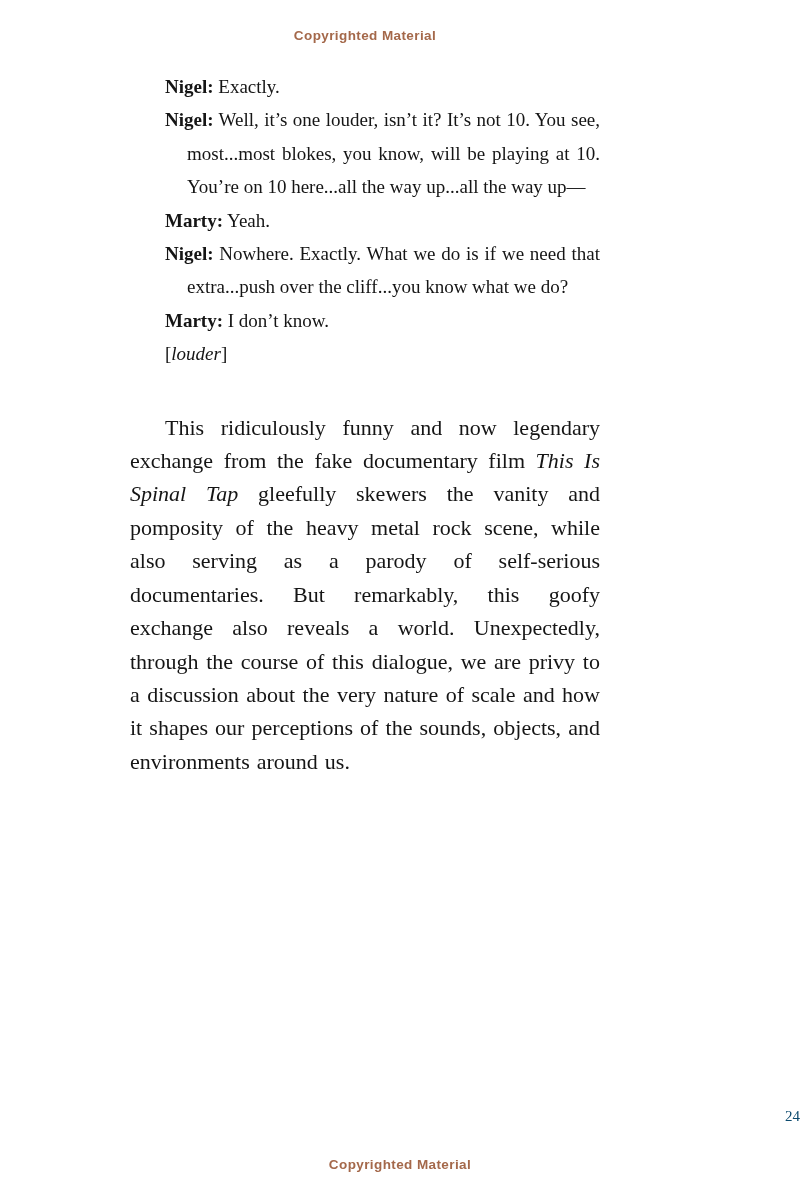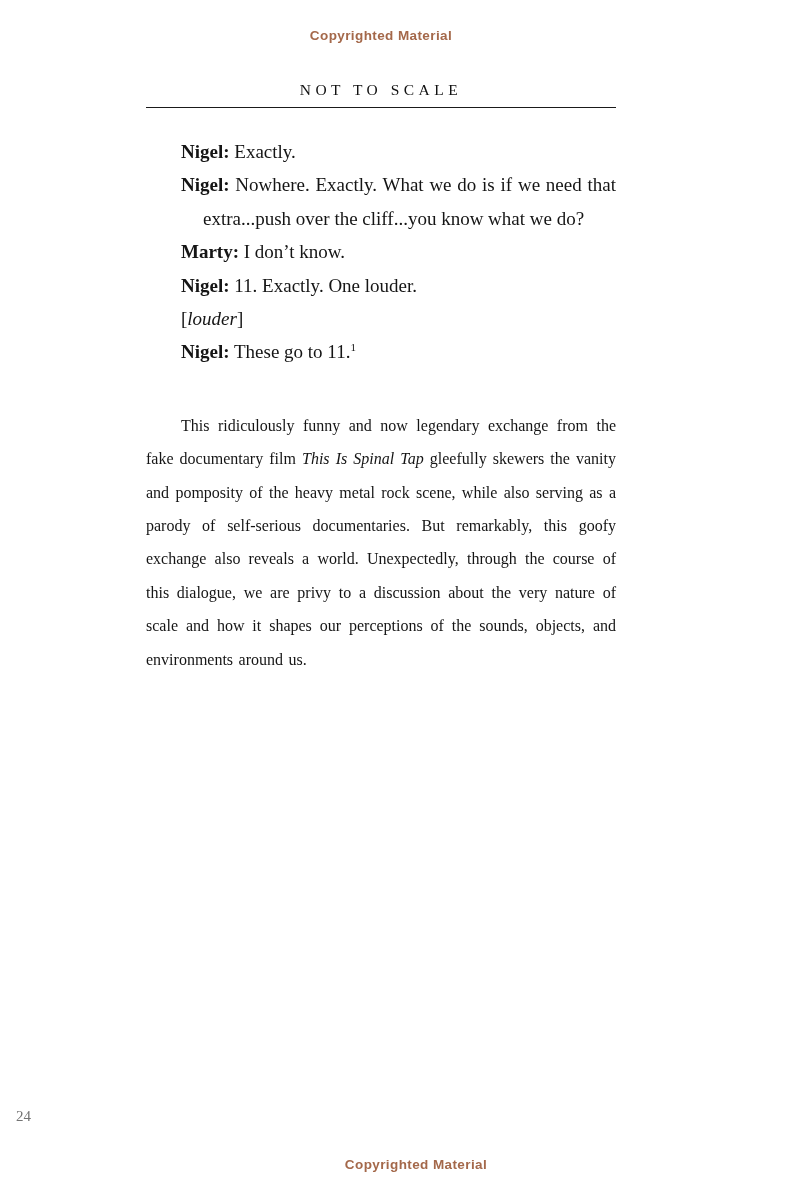--- a/index.html
+++ b/index.html
@@ -10,21 +10,20 @@
     font-family: "Liberation Serif", serif;
     color: #151515;
     position: relative;
     overflow: hidden;
   }
   .page {
     position: relative;
     width: 724px;
     height: 1200px;
     padding: 0 124px 7px 130px;
-    margin-left: 16px;
   }
   .copyright {
     text-align: center;
     font-family: "Liberation Sans", sans-serif;
     font-weight: bold;
     font-size: 13.5px;
     letter-spacing: 0.4px;
     color: #a4684a;
   }
   .copyright.top { padding-top: 28px; }
@@ -58,55 +57,51 @@
   }
   .dialogue-line strong { font-weight: bold; }
   .stage-direction { text-indent: -22px; }
   sup {
     font-size: 0.58em;
     line-height: 0;
     vertical-align: super;
   }
   .body-paragraph {
     margin-top: 40px;
-    font-size: 16px;
+    font-size: 22px;
     line-height: 33.4px;
     text-align: justify;
     text-indent: 35px;
     word-spacing: 1.5px;
   }
   .page-number {
     position: absolute;
     bottom: 75px;
     left: 0;
     width: 800px;
-    text-align: left;
+    text-align: right;
     font-size: 15px;
-    color: #737373;
+    color: #0c4a6e;
   }
 </style>
 </head>
 <body>
 
 <div class="page">
 
   <div class="copyright top">Copyrighted Material</div>
 
-  <div>
-    <div class="header-title">NOT TO SCALE</div>
-    <hr class="header-rule">
-  </div>
 
   <div class="dialogue" id="dialogue">
       <p class="dialogue-line"><strong>Nigel:</strong> Exactly.</p>
+      <p class="dialogue-line"><strong>Nigel:</strong> Well, it’s one louder, isn’t it? It’s not 10. You see, most...most blokes, you know, will be playing at 10. You’re on 10 here...all the way up...all the way up—</p>
+      <p class="dialogue-line"><strong>Marty:</strong> Yeah.</p>
       <p class="dialogue-line"><strong>Nigel:</strong> Nowhere. Exactly. What we do is if we need that extra...push over the cliff...you know what we do?</p>
       <p class="dialogue-line"><strong>Marty:</strong> I don’t know.</p>
-      <p class="dialogue-line"><strong>Nigel:</strong> 11. Exactly. One louder.</p>
       <p class="stage-direction">[<i>louder</i>]</p>
-      <p class="dialogue-line"><strong>Nigel:</strong> These go to 11.<sup>1</sup></p>
     </div>
 
   <p class="body-paragraph" id="paragraph"><span>This ridiculously funny and now legendary exchange from the fake documentary film </span><i>This Is Spinal Tap</i><span> gleefully skewers the vanity and pomposity of the heavy metal rock scene, while also serving as a parody of self-serious documentaries. But remarkably, this goofy exchange also reveals a world. Unexpectedly, through the course of this dialogue, we are privy to a discussion about the very nature of scale and how it shapes our perceptions of the sounds, objects, and environments around us.</span></p>
 
   <div class="page-number">24</div>
 
   <div class="copyright bottom">Copyrighted Material</div>
 
 </div>
 

